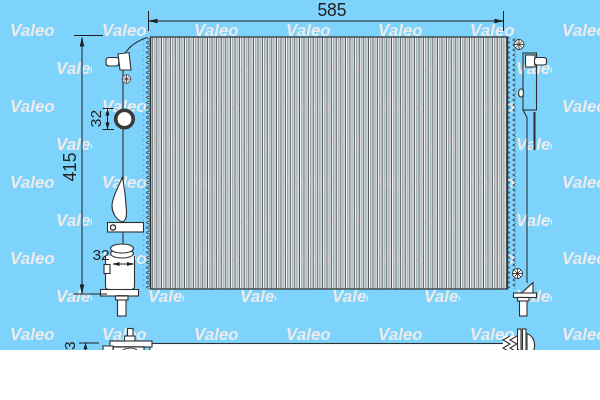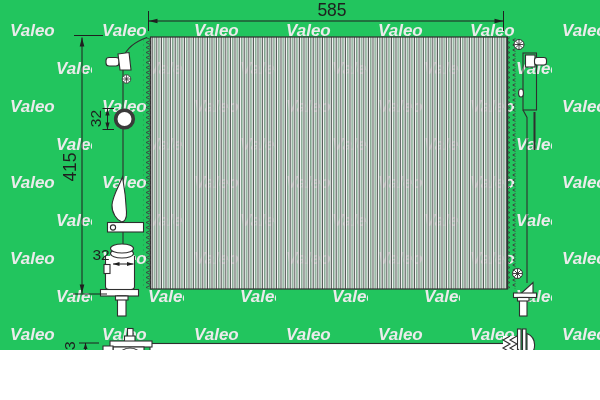--- a/index.html
+++ b/index.html
@@ -1,16 +1,16 @@
 <!DOCTYPE html>
 <html><head>
 <meta charset="utf-8">
 <style>
   html,body{margin:0;padding:0;background:#fff;}
-  .page{position:relative;width:600px;height:350px;background:#22c55e;overflow:hidden;
+  .page{position:relative;width:600px;height:350px;background:#7dd3fc;overflow:hidden;
         font-family:"Liberation Sans",sans-serif;}
   svg{display:block;}
   .wm-text{font:italic bold 17px "Liberation Sans",sans-serif;}
   .dim-label{font-family:"Liberation Sans",sans-serif;fill:#1f1f1f;}
   .dim-big{font-size:17.5px;}
   .dim-small{font-size:15.5px;}
   .ln{stroke:#2f2f2f;stroke-width:1.1;fill:none;}
   .lnf{stroke:#2f2f2f;stroke-width:1.1;fill:#ffffff;}
   .dim{stroke:#1f1f1f;stroke-width:1;fill:none;}
   .arr{fill:#1f1f1f;stroke:none;}

